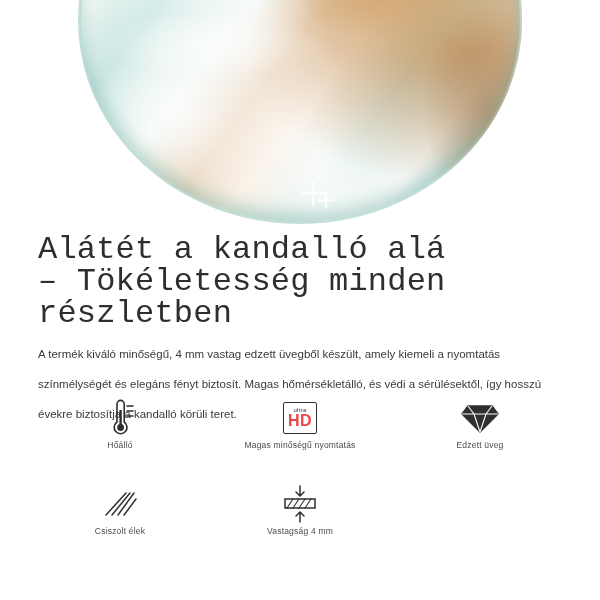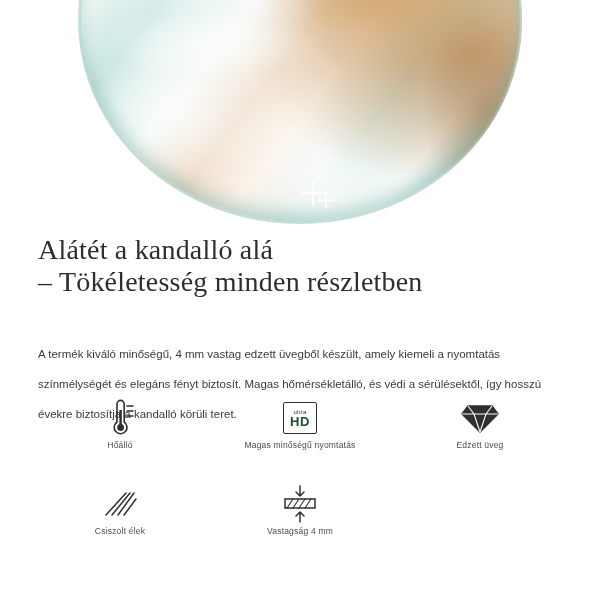--- a/index.html
+++ b/index.html
@@ -98,22 +98,22 @@
   .sparkle.s2 { left: 318px; top: 192px; width: 16px; height: 16px; }
   .sparkle.s2::before { width: 16px; }
   .sparkle.s2::after { height: 16px; }
 
   
   .headline {
     position: absolute;
     left: 38px;
     top: 234px;
     width: 530px;
-    font-family: Liberation Serif, serif;
-    font-size: 28px;
+    font-family: Liberation Mono, monospace;
+    font-size: 32px;
     line-height: 32px;
     color: #2e2e2e;
     font-weight: 400;
     letter-spacing: 0.2px;
   }
   .headline .l2 { display: block; }
 
   
   .body-copy {
     position: absolute;
@@ -162,21 +162,21 @@
     width: 34px; height: 32px;
     border: 1.6px solid #2f2f2f;
     border-radius: 2px;
     display: flex;
     flex-direction: column;
     align-items: center;
     justify-content: center;
     line-height: 1;
   }
   .hd-box .ultra { font-size: 6px; color: #2f2f2f; letter-spacing: 0.3px; }
-  .hd-box .hd { font-size: 13px; font-weight: bold; color: #14532d; letter-spacing: 0.5px; }
+  .hd-box .hd { font-size: 16px; font-weight: bold; color: #ef4444; letter-spacing: 0.5px; }
 </style>
 </head>
 <body>
 
 <div class="page">
 
   <div class="hero">
     <div class="hero-disc">
       <div class="disc-edge"></div>
     </div>

